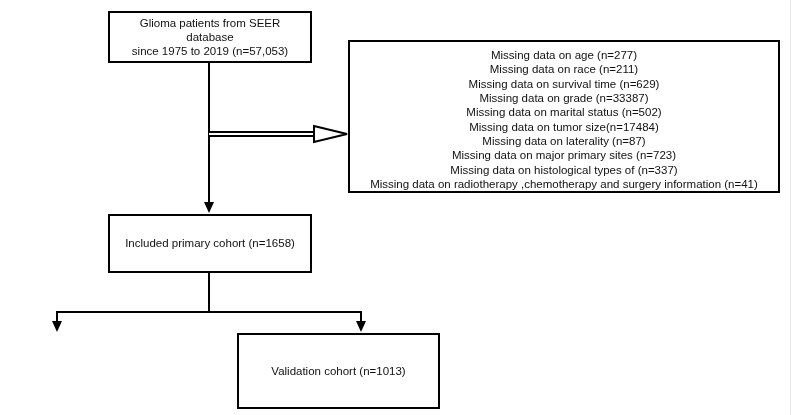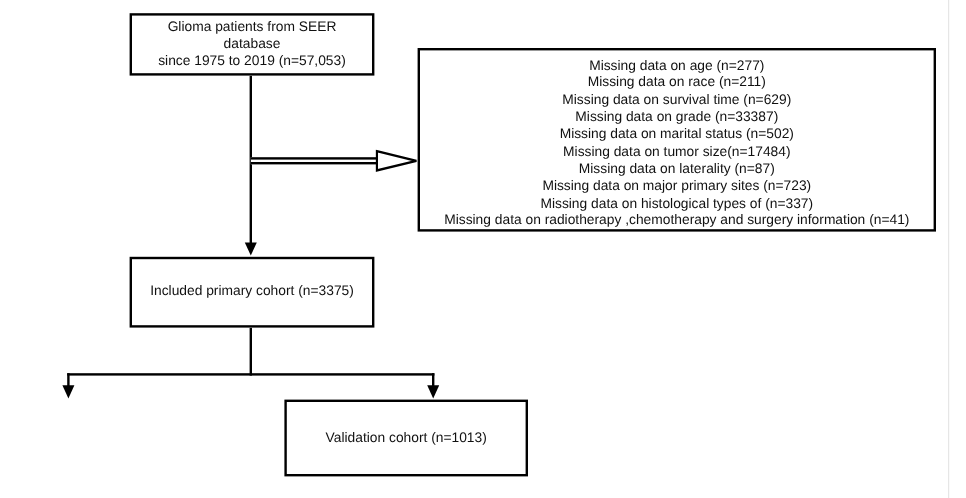--- a/index.html
+++ b/index.html
@@ -62,21 +62,21 @@
   #node-excluded .node-text { line-height: 1.245; }
   #node-included {
     left: 108px; top: 214px; width: 204px; height: 59px;
     font-size: 11.5px;
   }
   #node-training {
     left: 7px; top: 333px; width: 203px; height: 64px;
     font-size: 11.5px;
   }
   #node-validation {
-    left: 237px; top: 333px; width: 203px; height: 64px;
+    left: 237px; top: 333px; width: 203px; height: 76px;
     font-size: 11.5px;
   }
 
   
   .conn {
     position: absolute;
     background: #000000;
   }
   .v-line { width: 2px; }
   .h-line { height: 2px; }
@@ -142,21 +142,21 @@
 Missing data on grade (n=33387)
 Missing data on marital status (n=502)
 Missing data on tumor size(n=17484)
 Missing data on laterality (n=87)
 Missing data on major primary sites (n=723)
 Missing data on histological types of (n=337)
 Missing data on radiotherapy ,chemotherapy and surgery information (n=41)</span>
   </div>
 
   <div class="node" id="node-included">
-    <span class="node-text">Included primary cohort (n=3375)</span>
+    <span class="node-text">Included primary cohort (n=1658)</span>
   </div>
 
 
   <div class="node" id="node-validation">
     <span class="node-text">Validation cohort (n=1013)</span>
   </div>
 
   <div class="right-strip"></div>
 
 </div>

